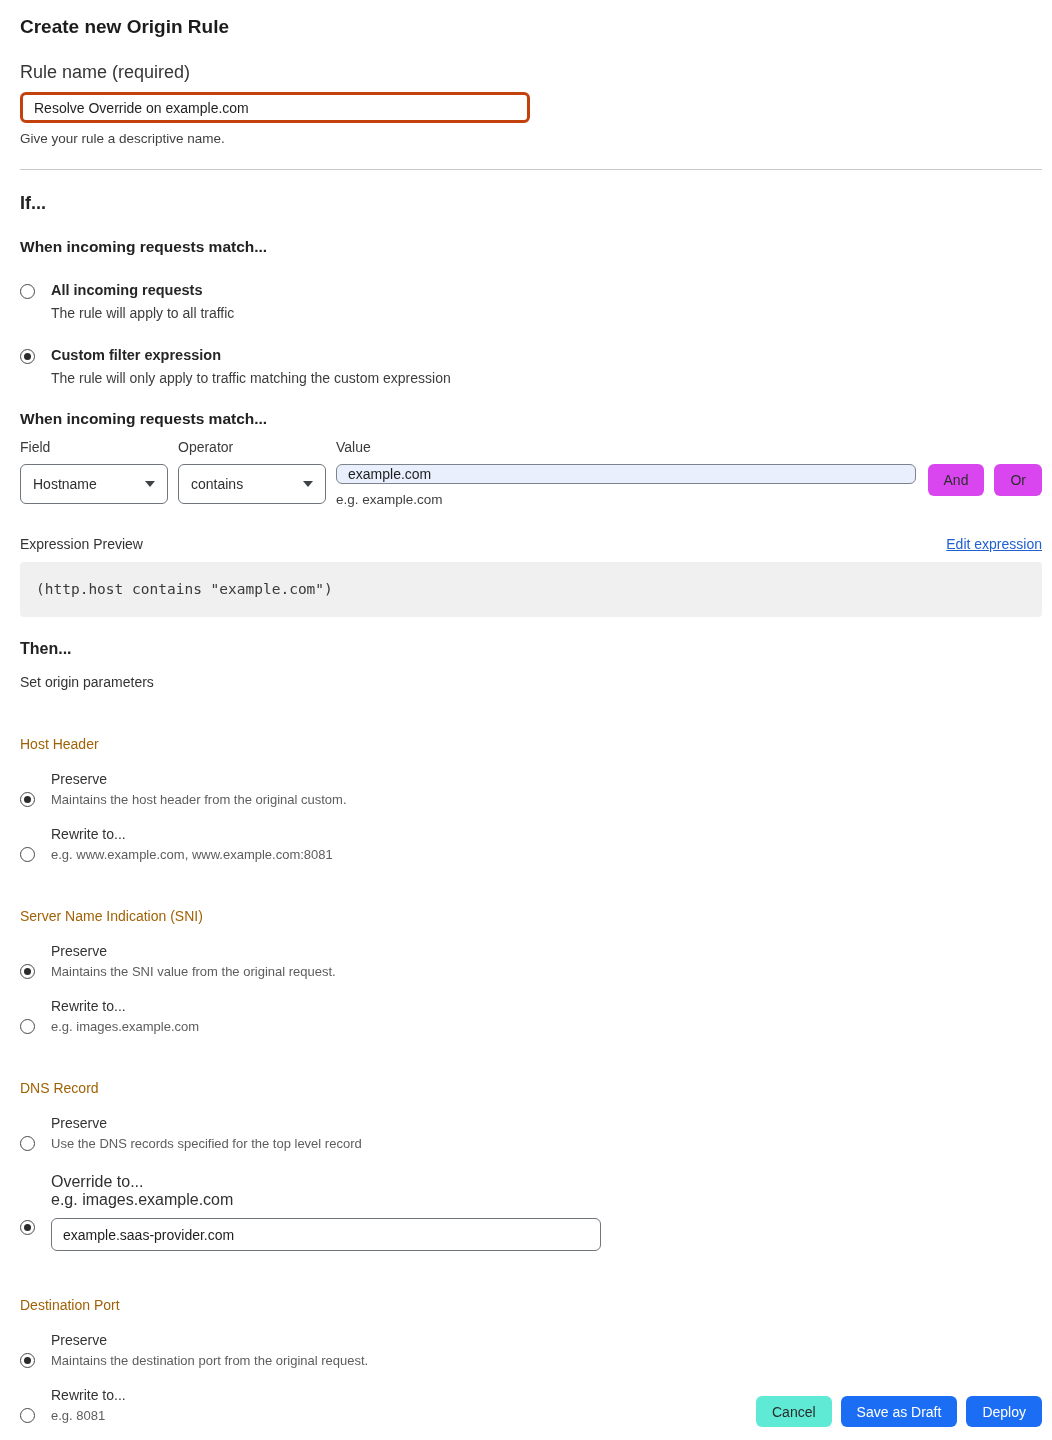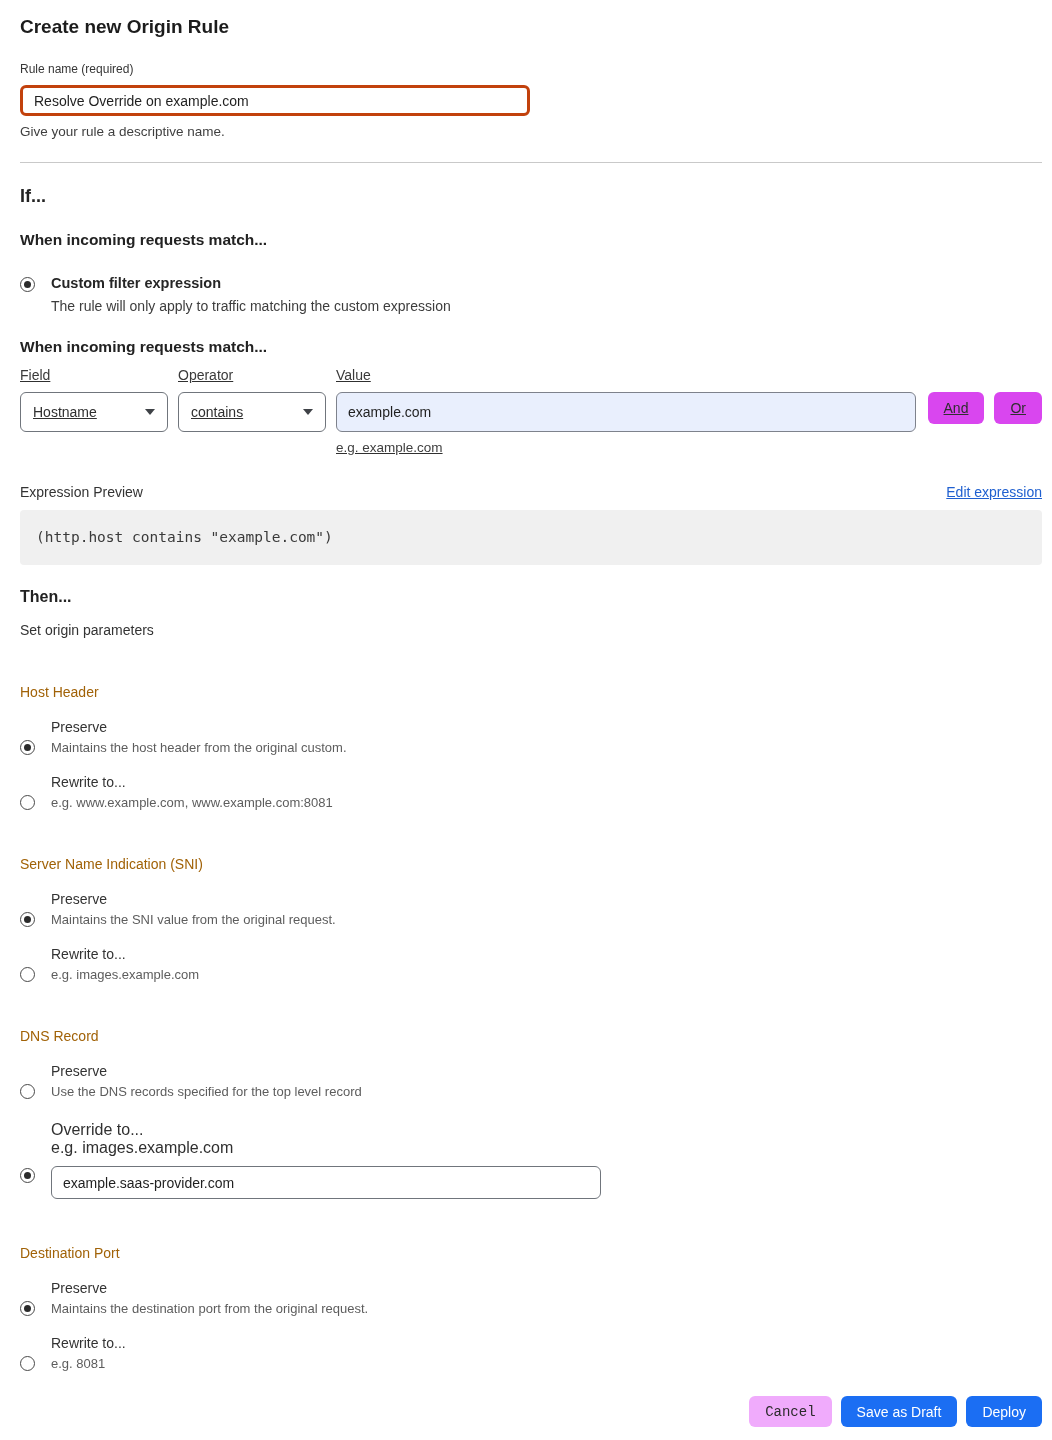--- a/index.html
+++ b/index.html
@@ -5,21 +5,21 @@
   * { box-sizing: border-box; }
   html,body { margin:0; padding:0; }
   body {
     width:1052px; height:1440px; background:#ffffff; overflow:hidden;
     font-family:"Liberation Sans", sans-serif; color:#303030; position:relative;
   }
   .page { padding:16px 10px 0 20px; }
 
   .page-title { font-size:19px; font-weight:700; color:#1c1c1c; margin:0; }
 
-  .field-label { display:block; font-size:12px; color:#363636; }
+  .field-label { display:block; font-size:18px; color:#363636; }
   .rule-name-label { margin-top:24px; }
   .text-input {
     height:31px; border-radius:6px; font-size:14px; padding:0 11px;
     font-family:"Liberation Sans", sans-serif; color:#1f1f1f; outline:none;
   }
   .rule-name-input { width:510px; border:3px solid #c2410c; background:#fff; margin-top:9px; display:block; }
   .help-text { font-size:13.5px; color:#3f3f3f; margin-top:8px; }
 
   .divider { border:none; border-top:1px solid #c9c9c9; margin:23px 0 0; }
 
@@ -31,31 +31,31 @@
     flex:none; display:flex; align-items:center; justify-content:center; background:#fff;
     cursor:pointer;
   }
   .radio.checked::after { content:""; width:7px; height:7px; border-radius:50%; background:#2b2b2b; }
 
   .if-option { display:flex; align-items:flex-start; margin-top:27px; cursor:pointer; }
   .if-option .radio { margin-right:16px; margin-top:1px; }
   .if-option .opt-label { font-size:14.5px; font-weight:700; color:#262626; line-height:15px; }
   .if-option .opt-desc { font-size:14px; color:#3d3d3d; margin-top:7px; }
 
-  .builder { display:flex; align-items:flex-start; margin-top:11px;text-decoration:underline; }
+  .builder { display:flex; align-items:flex-start; margin-top:11px; }
   .b-col { margin-right:10px; }
   .b-label { font-size:14px; color:#3a3a3a; margin-bottom:9px; }
   .select {
     width:148px; height:40px; border:1px solid #70757c; border-radius:6px; background:#fff;
     display:flex; align-items:center; justify-content:space-between; padding:0 12px;
     font-size:14px; color:#2f2f2f; cursor:pointer;
   }
   .caret { width:0; height:0; border-left:5px solid transparent; border-right:5px solid transparent; border-top:6px solid #3f4247; }
   .value-col { flex:1; margin-right:12px; }
-  .value-input { width:100%; height:40px; background:#e9effd; border:1px solid #7e828c; }
+  .value-input { width:100%; height:20px; background:#e9effd; border:1px solid #7e828c; }
   .chip-btn {
     background:#d946ef; border:none; border-radius:6px; height:32px; padding:0 16px;
     font-size:14px; color:#2e2e2e; font-family:"Liberation Sans", sans-serif; cursor:pointer;
   }
   .btn-offset { padding-top:25px; display:flex; }
   .btn-offset + .btn-offset { margin-left:2px; }
 
   .preview-header { display:flex; justify-content:space-between; align-items:baseline; margin-top:29px; }
   .preview-label { font-size:14px; color:#333; }
   .edit-link { font-size:14px; color:#2060d0; text-decoration:underline; cursor:pointer; }
@@ -75,40 +75,47 @@
 
   .override-option { display:flex; align-items:flex-start; margin-top:22px; cursor:pointer; }
   .override-option .radio { margin-right:16px; margin-top:47px; }
   .override-input { width:550px; border:1px solid #70757c; background:#fff; margin-top:9px; height:33px; display:block; }
 
   .footer { position:absolute; right:10px; bottom:13px; display:flex; align-items:center; }
   .btn {
     height:31px; border:none; border-radius:6px; padding:0 16px; font-size:14px;
     font-family:"Liberation Sans", sans-serif; cursor:pointer;
   }
-  .btn-gray { background:#f0abfc; color:#2b2b2b;font-family:Liberation Mono, monospace; }
+  .btn-gray { background:#5eead4; color:#2b2b2b; }
   .btn-blue { background:#1b6ef3; color:#ffffff; }
   .footer .btn { margin-left:9px; }
 </style>
 </head>
 <body>
 
 <div class="page">
 
   <h1 class="page-title">Create new Origin Rule</h1>
 
   <label class="field-label rule-name-label">Rule name (required)</label>
   <input class="text-input rule-name-input" type="text" value="Resolve Override on example.com" style="">
   <div class="help-text">Give your rule a descriptive name.</div>
 
   <hr class="divider">
 
   <h2 class="if-heading">If...</h2>
   <h3 class="sub-heading">When incoming requests match...</h3>
 
+  <div class="if-option">
+    <span class="radio"></span>
+    <div>
+      <div class="opt-label">All incoming requests</div>
+      <div class="opt-desc">The rule will apply to all traffic</div>
+    </div>
+  </div>
 
   <div class="if-option">
     <span class="radio checked"></span>
     <div>
       <div class="opt-label">Custom filter expression</div>
       <div class="opt-desc">The rule will only apply to traffic matching the custom expression</div>
     </div>
   </div>
 
   <h3 class="sub-heading">When incoming requests match...</h3>

